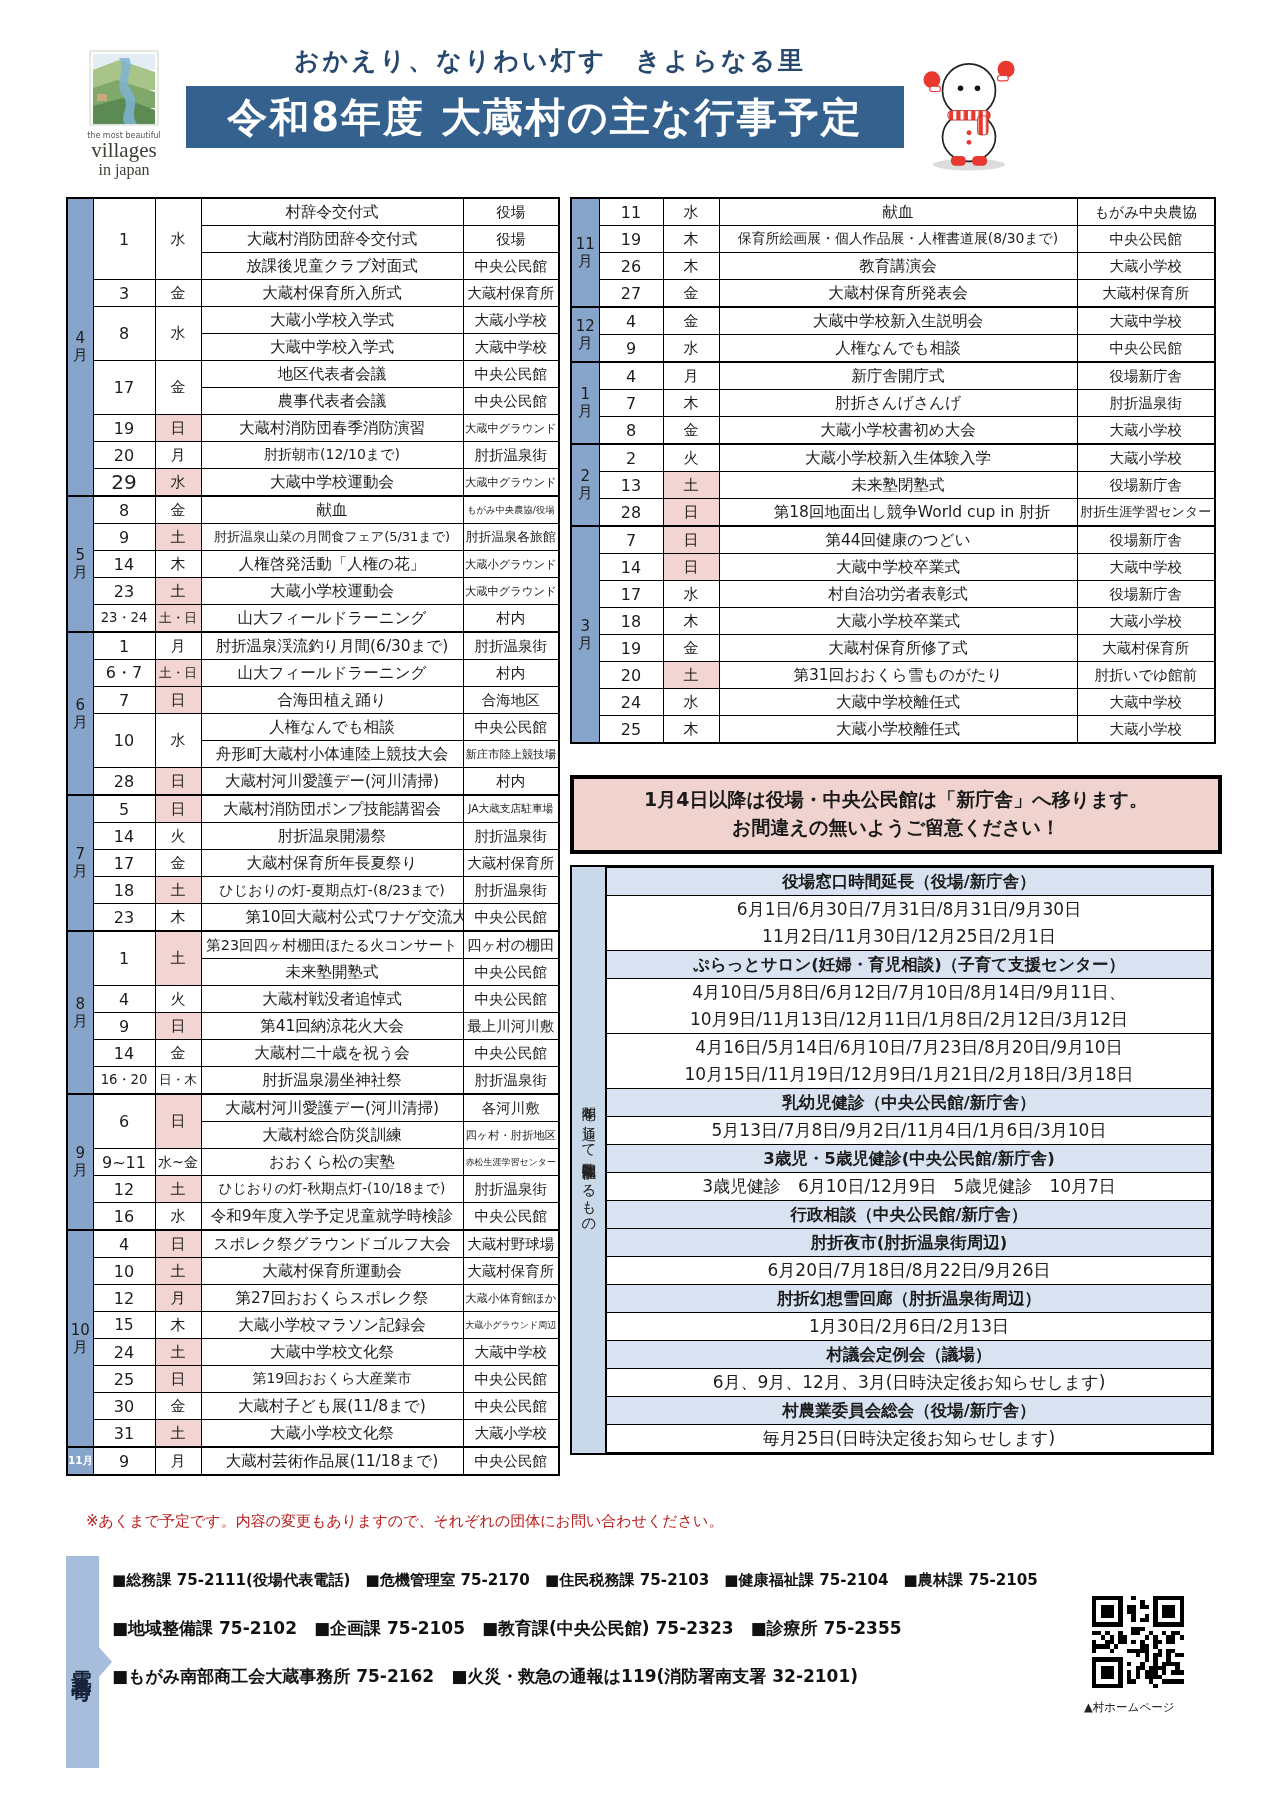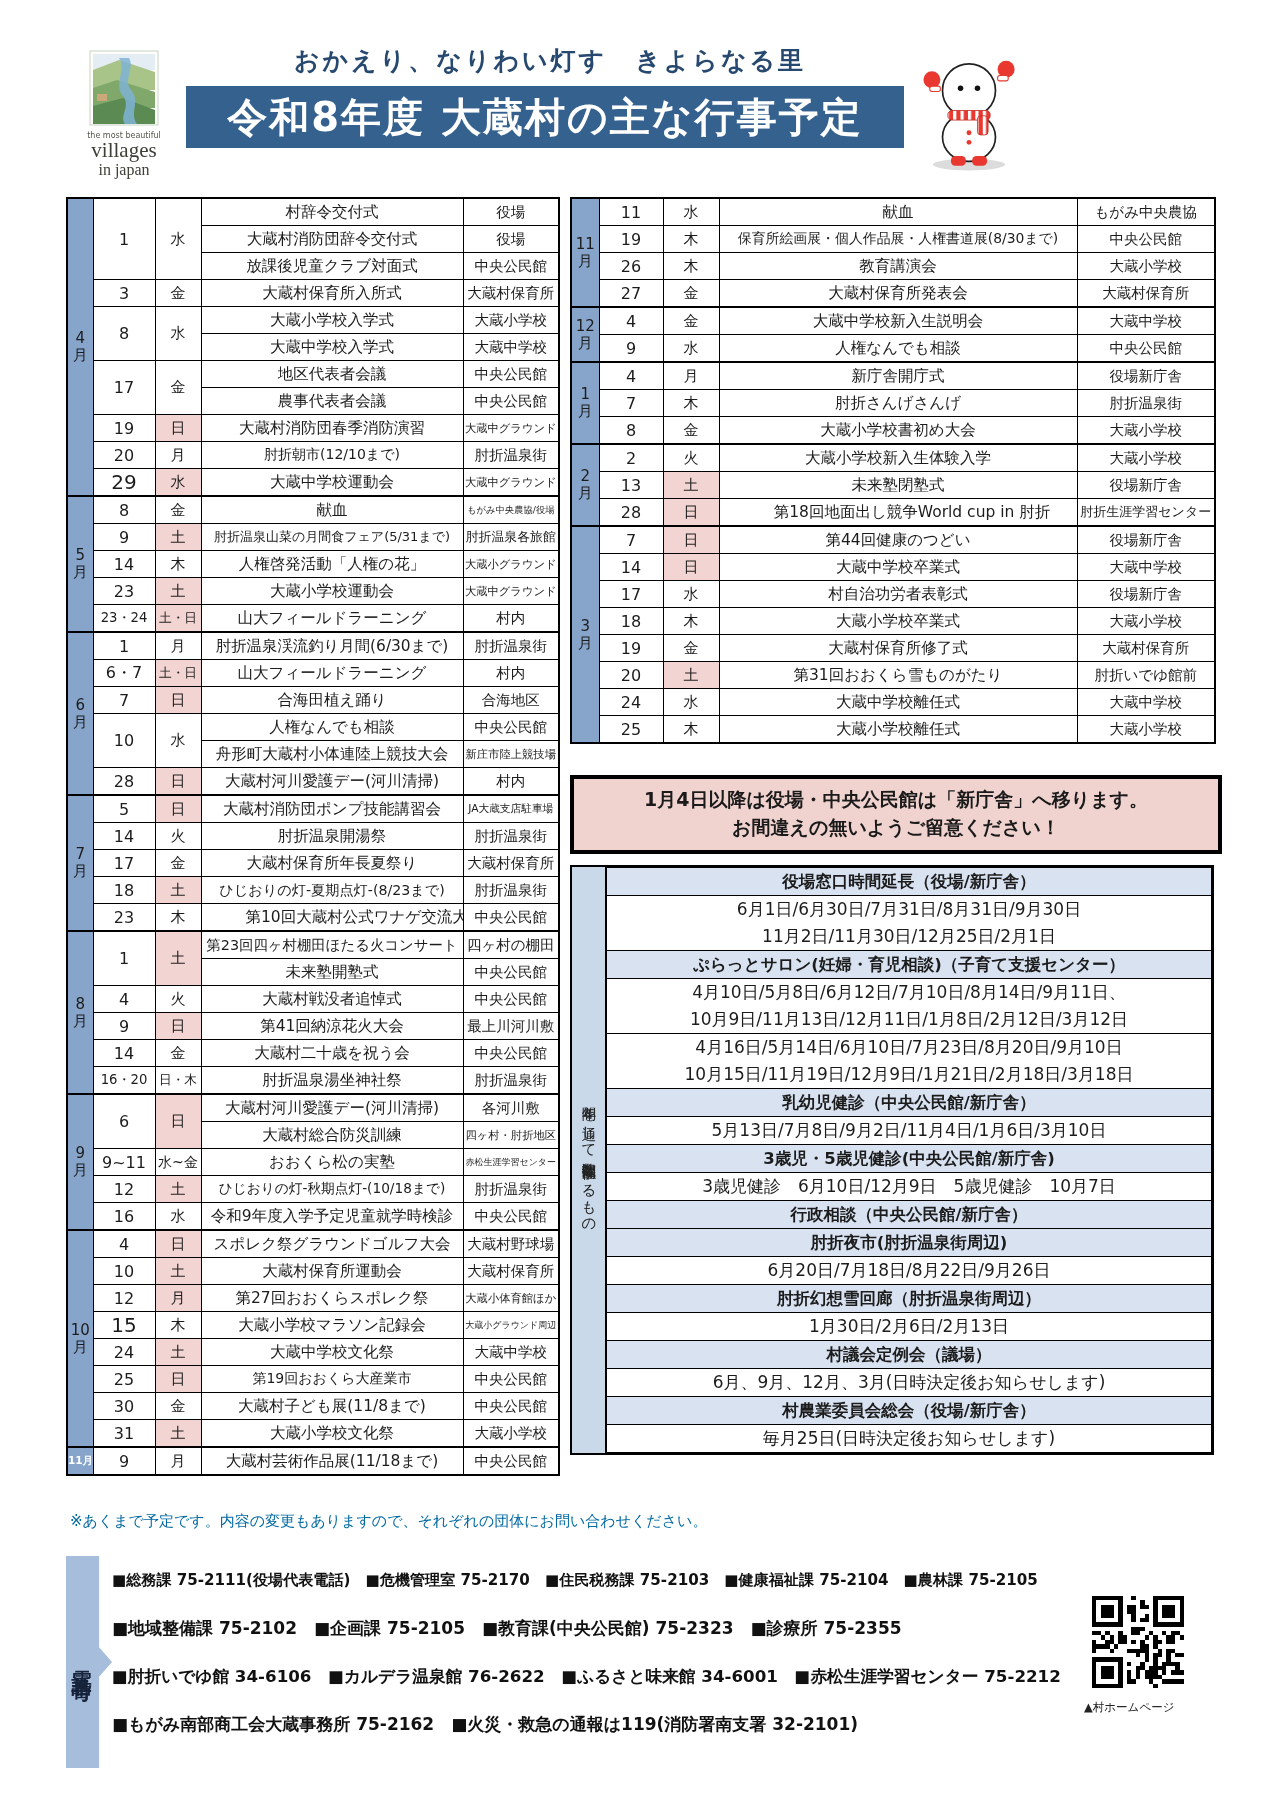--- a/index.html
+++ b/index.html
@@ -37,21 +37,21 @@
   
   .rt-wrap{left:570px;top:865px;width:644px;display:flex;border:2.5px solid #000;box-sizing:border-box;}
   .rt-side{width:33px;background:#c9d9ea;border-right:1.5px solid #000;
     display:flex;align-items:center;justify-content:center;}
   .rt-side span{writing-mode:vertical-rl;text-orientation:upright;font-size:14.5px;letter-spacing:1px;color:#222;}
   table.rt{border-collapse:collapse;table-layout:fixed;flex:1;width:100%;}
   table.rt td{border:1px solid #000;text-align:center;padding:0;overflow:hidden;white-space:nowrap;}
   td.rt-head{background:#d8e2f1;font-weight:bold;height:27px;}
   td.rt-body div{height:27px;line-height:27px;}
   
-  .note{left:70px;top:1512px;font-size:15px;color:#0369a1;}
+  .note{left:86px;top:1512px;font-size:15px;color:#b91c1c;}
   .phone-ribbon{left:66px;top:1556px;width:46px;height:212px;background:#a6bedc;
     clip-path:polygon(0 0,72% 0,72% 43%,100% 50%,72% 57%,72% 100%,0 100%);
     display:flex;align-items:center;}
   .phone-ribbon span{writing-mode:vertical-rl;text-orientation:upright;
     font-size:20px;font-weight:bold;letter-spacing:4px;color:#16233a;margin-left:3px;}
   .phones{left:112px;top:1556px;width:995px;}
   .phones .pl{height:48px;display:flex;align-items:center;font-weight:bold;color:#111;white-space:nowrap;}
   .qr{left:1092px;top:1596px;width:92px;height:92px;}
   .qr-caption{left:1084px;top:1700px;font-size:11.5px;color:#222;}
 </style>
@@ -347,21 +347,21 @@
         <td class="event-cell" style="font-size: 15.5px;">大蔵村保育所運動会</td>
         <td class="loc-cell" style="font-size: 14.5px;">大蔵村保育所</td>
       </tr>
       <tr>
         <td class="date-cell" rowspan="1" style="font-size: 16px;">12</td>
         <td class="day-cell day-pink" rowspan="1" style="font-size: 15px;">月</td>
         <td class="event-cell" style="font-size: 15.5px;">第27回おおくらスポレク祭</td>
         <td class="loc-cell" style="font-size: 11.3px;">大蔵小体育館ほか</td>
       </tr>
       <tr>
-        <td class="date-cell" rowspan="1" style="font-size: 20px;">15</td>
+        <td class="date-cell" rowspan="1" style="font-size: 15px;">15</td>
         <td class="day-cell" rowspan="1" style="font-size: 15px;">木</td>
         <td class="event-cell" style="font-size: 15.5px;">大蔵小学校マラソン記録会</td>
         <td class="loc-cell" style="font-size: 9px;">大蔵小グラウンド周辺</td>
       </tr>
       <tr>
         <td class="date-cell" rowspan="1" style="font-size: 16px;">24</td>
         <td class="day-cell day-pink" rowspan="1" style="font-size: 15px;">土</td>
         <td class="event-cell" style="font-size: 15.5px;">大蔵中学校文化祭</td>
         <td class="loc-cell" style="font-size: 14.5px;">大蔵中学校</td>
       </tr>
@@ -621,21 +621,20 @@
 </div>
 
 <div class="abs note">※あくまで予定です。内容の変更もありますので、それぞれの団体にお問い合わせください。</div>
 
 <div class="abs phone-ribbon">
   <span>電話番号</span>
 </div>
 <div class="abs phones" id="phone-lines">
     <div class="pl" style="font-size: 15.1px;">■総務課 75-2111(役場代表電話)　■危機管理室 75-2170　■住民税務課 75-2103　■健康福祉課 75-2104　■農林課 75-2105</div>
     <div class="pl" style="font-size: 17px;">■地域整備課 75-2102　■企画課 75-2105　■教育課(中央公民館) 75-2323　■診療所 75-2355</div>
-    <div class="pl" style="font-size: 16.7px;">■肘折いでゆ館 34-6106　■カルデラ温泉館 76-2622　■ふるさと味来館 34-6001　■赤松生涯学習センター 75-2212</div>
     <div class="pl" style="font-size: 17px;">■もがみ南部商工会大蔵事務所 75-2162　■火災・救急の通報は119(消防署南支署 32-2101)</div>
   </div>
 
 <div class="abs qr">
   <svg id="qr-svg" width="92" height="92" viewBox="0 0 21 21" shape-rendering="crispEdges">
       <rect x="0" y="0" width="21" height="21" fill="#fff"></rect>
       <rect x="9" y="0" width="1" height="1" fill="#000"></rect>
       <rect x="11" y="1" width="1" height="1" fill="#000"></rect>
       <rect x="8" y="2" width="1" height="1" fill="#000"></rect>
       <rect x="9" y="2" width="1" height="1" fill="#000"></rect>

